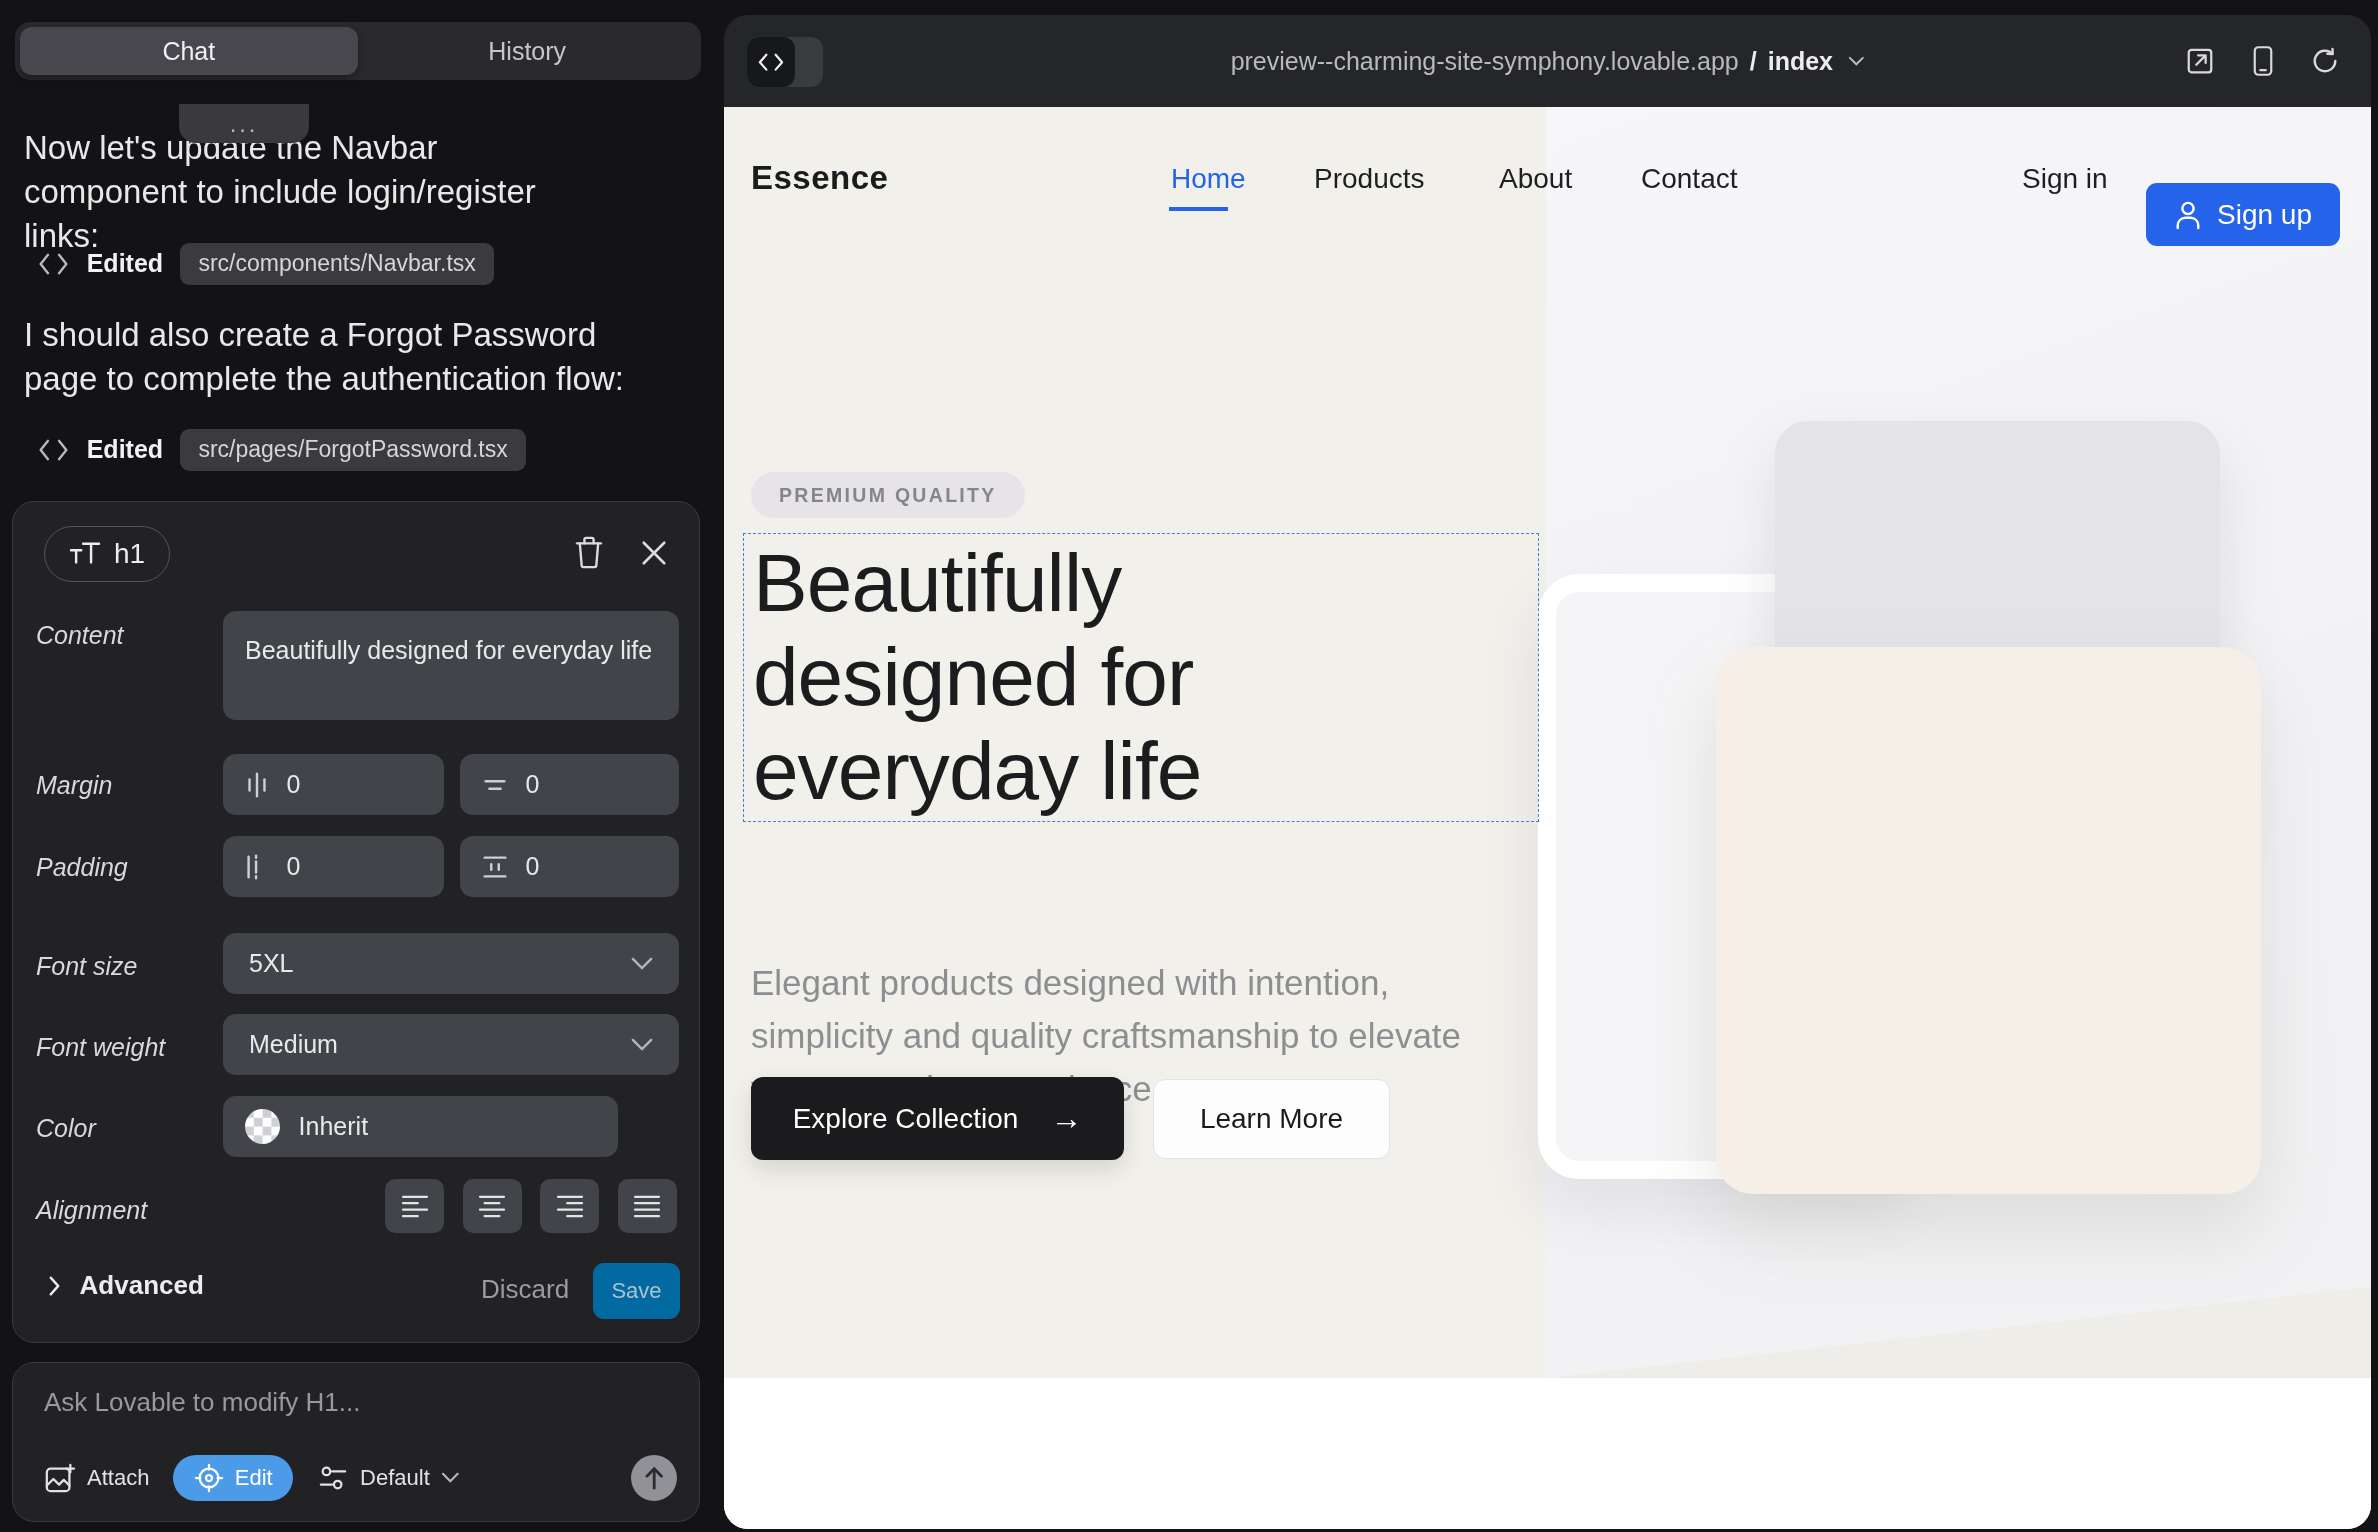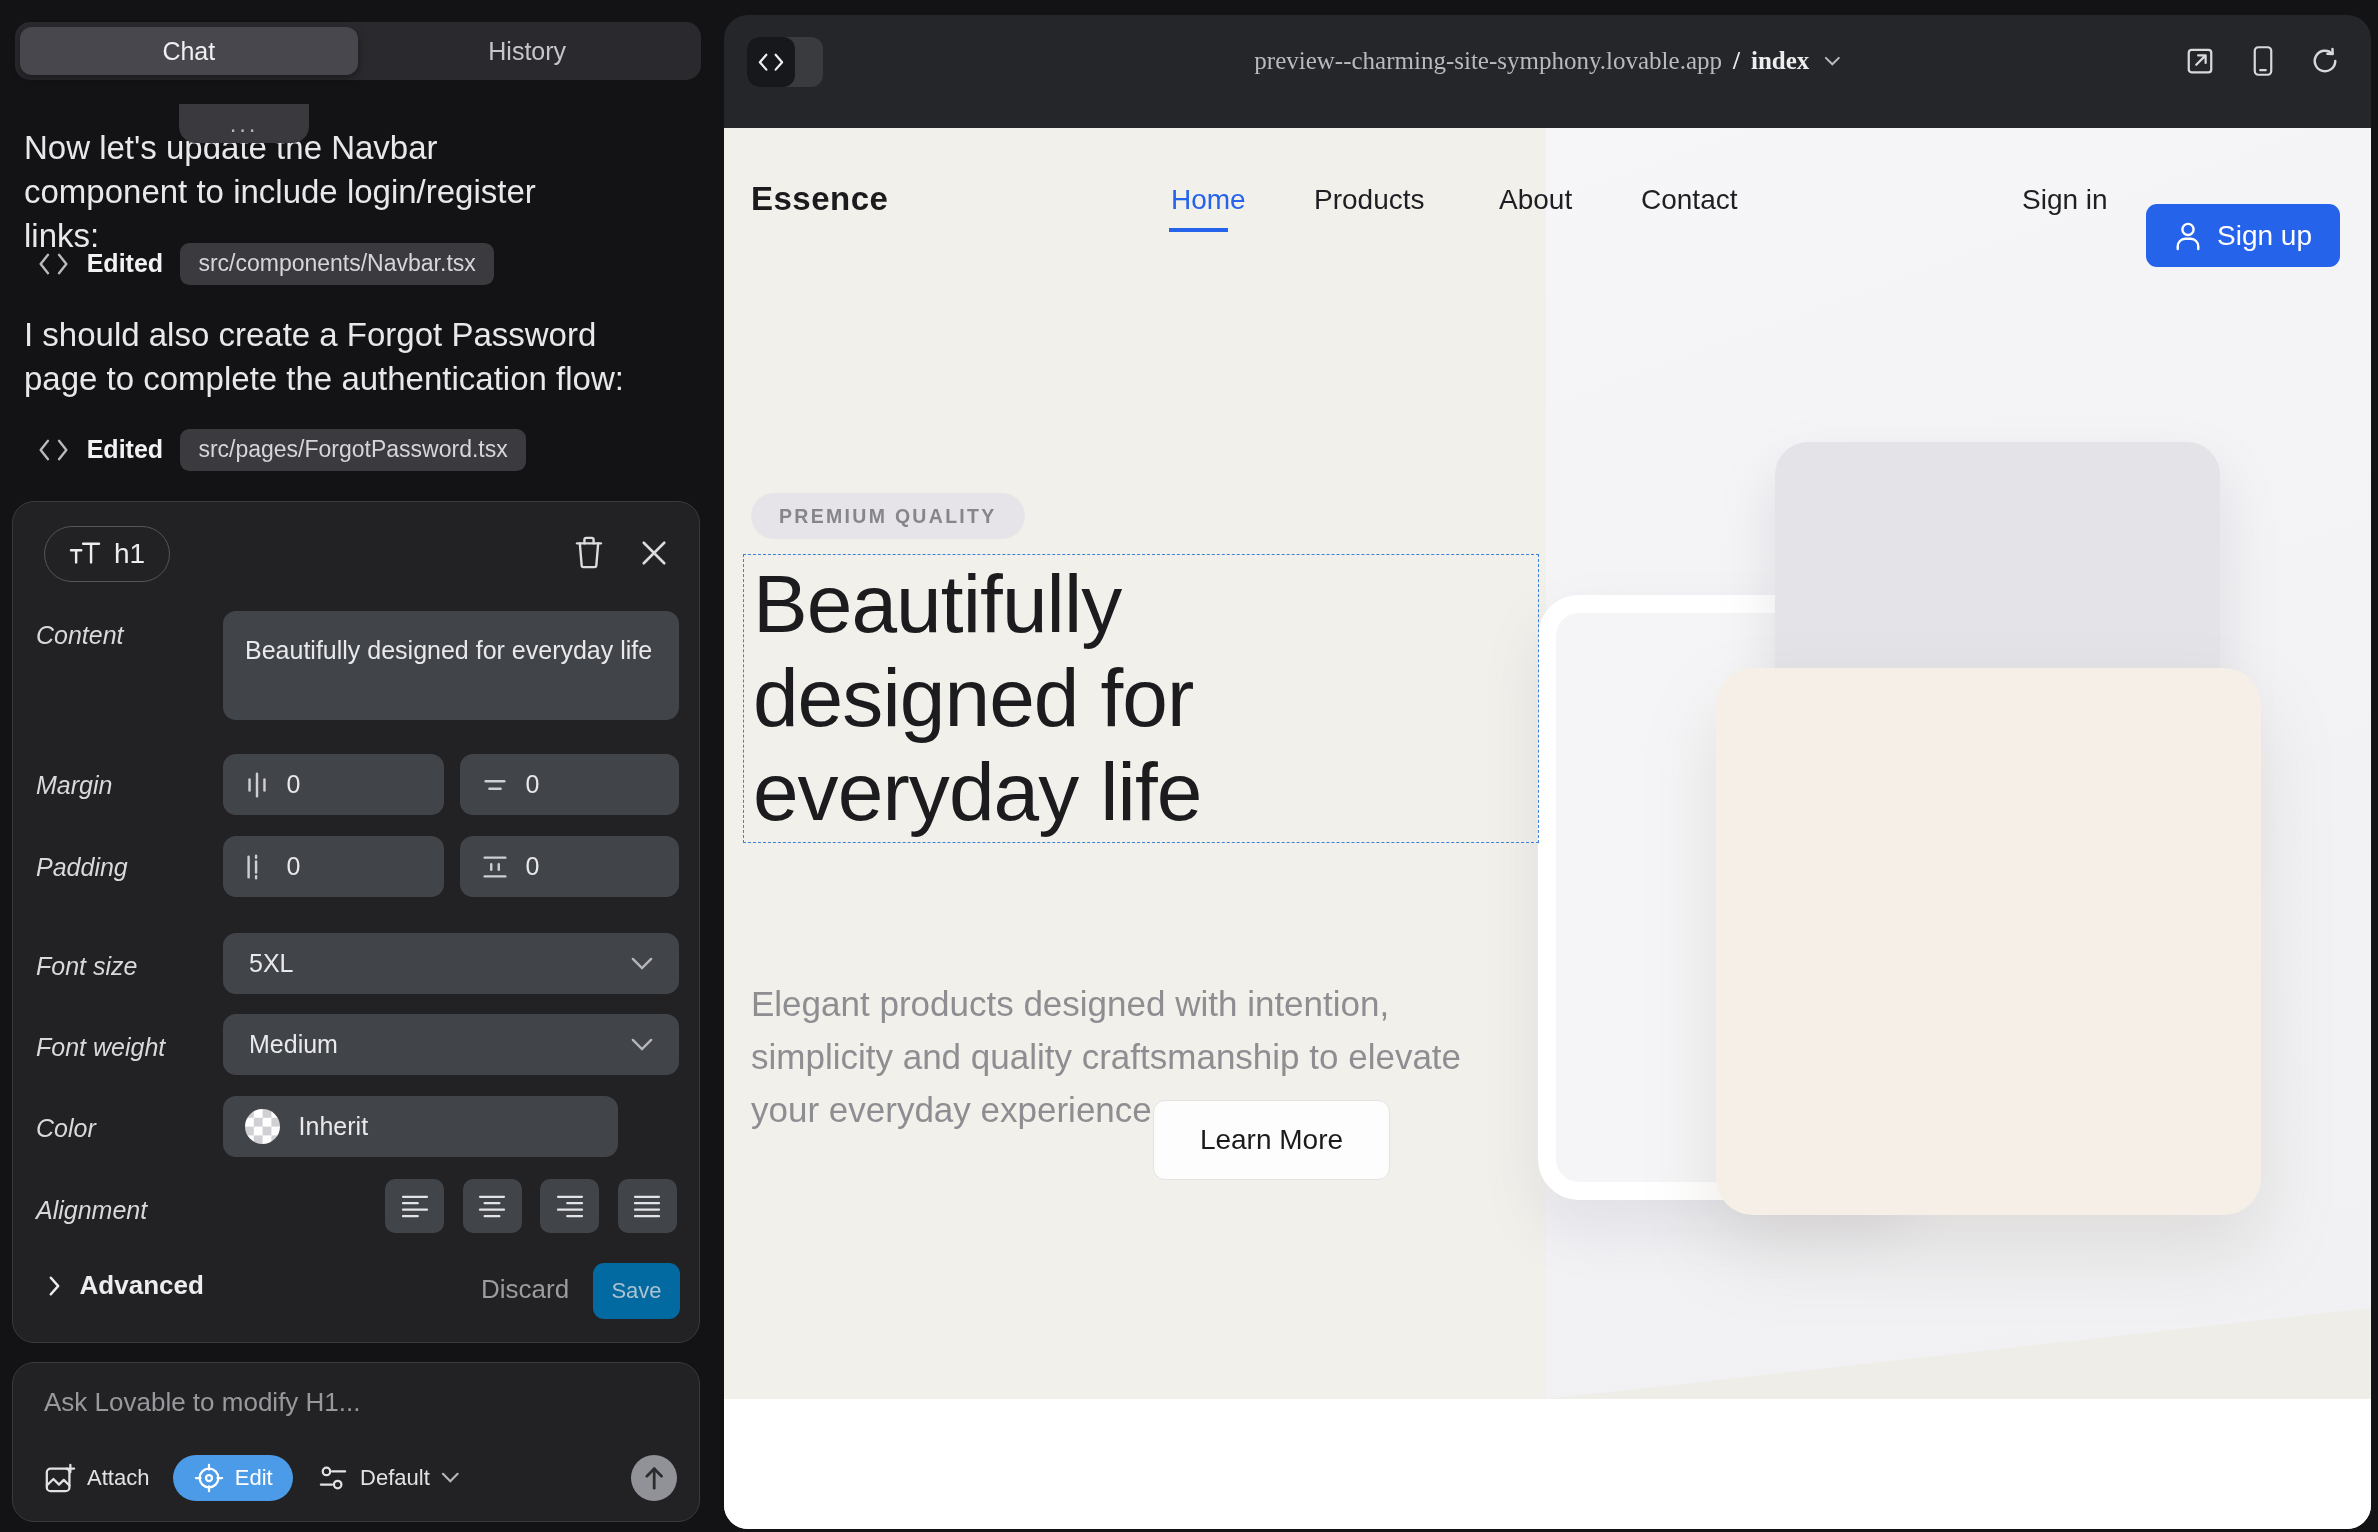--- a/index.html
+++ b/index.html
@@ -40,21 +40,21 @@
   .composer { left:12px; top:1362px; width:688px; height:160px; background:#222225; border:0.9px solid #3a3a3e; border-radius:22px; z-index:6; }
   .composer input { position:absolute; left:31px; top:24px; width:612px; background:transparent; border:none; outline:none; color:#e8e8ea; font-size:26px; font-family:inherit; }
   .composer input::placeholder { color:#98989d; }
   .chiprow { position:absolute; left:31px; bottom:20.4px; right:22px; display:flex; align-items:center; gap:24px; }
   .chip { display:flex; align-items:center; gap:11px; color:#e2e2e4; font-size:22px; cursor:pointer; }
   .edit-pill { background:#4c9be8; border-radius:23px; height:46px; padding:0 20.4px; color:#fff; }
   .send { margin-left:auto; width:46px; height:46px; border-radius:50%; background:#919297; display:flex; align-items:center; justify-content:center; cursor:pointer; }
 
   
   .browser { left:724px; top:15px; width:1647px; height:1514px; background:#242629; border-radius:24px; overflow:hidden; z-index:4; }
-  .chrome { position:relative; height:113px;font-family:Liberation Serif, serif; }
+  .chrome { position:relative; height:92px; }
   .seg { position:absolute; left:23px; top:22px; width:76px; height:50px; background:#3a3b3f; border-radius:12px; overflow:hidden; display:flex; }
   .seg-code { width:48px; height:50px; background:#17181b; border-radius:12px; display:flex; align-items:center; justify-content:center; color:#f0f0f2; }
   .urlbar { position:absolute; left:0; right:0; top:0; height:92px; display:flex; align-items:center; justify-content:center; gap:11px; font-size:25px; }
   .url-dim { color:#b9b9be; } .url-bright { color:#ededef; font-weight:bold; }
   .chrome-icons { position:absolute; right:32px; top:0; height:92px; display:flex; align-items:center; gap:37px; color:#d9d9db; }
 
   .site { position:relative; width:1647px; height:1422px; background:#f2f0eb; overflow:hidden; }
   .site-right { position:absolute; left:822px; top:0; width:826px; height:1271px; background:linear-gradient(160deg,#f6f6f8 0%,#f2f2f5 60%,#f1f1f3 100%); }
   .wedge { position:absolute; left:822px; top:1180px; width:826px; height:91px; background:#efede7; clip-path:polygon(0 100%, 100% 0, 100% 100%); }
   .site-bottom { position:absolute; left:0; top:1271px; width:1647px; height:151px; background:#ffffff; }
@@ -370,18 +370,22 @@
       <div class="hero-h1-box">
         <h1 class="hero-h1">
           <span style="display:block;">Beautifully</span>
           <span style="display:block;">designed for</span>
           <span style="display:block;">everyday life</span>
         </h1>
       </div>
 
       <p class="hero-p">Elegant products designed with intention, simplicity and quality craftsmanship to elevate your everyday experience.</p>
 
+      <div class="cta-dark">
+        <span>Explore Collection</span>
+        <span style="font-size:32px;">→</span>
+      </div>
       <div class="cta-light">Learn More</div>
     </div>
   </div>
 
 </div>
 
 
 </body></html>

